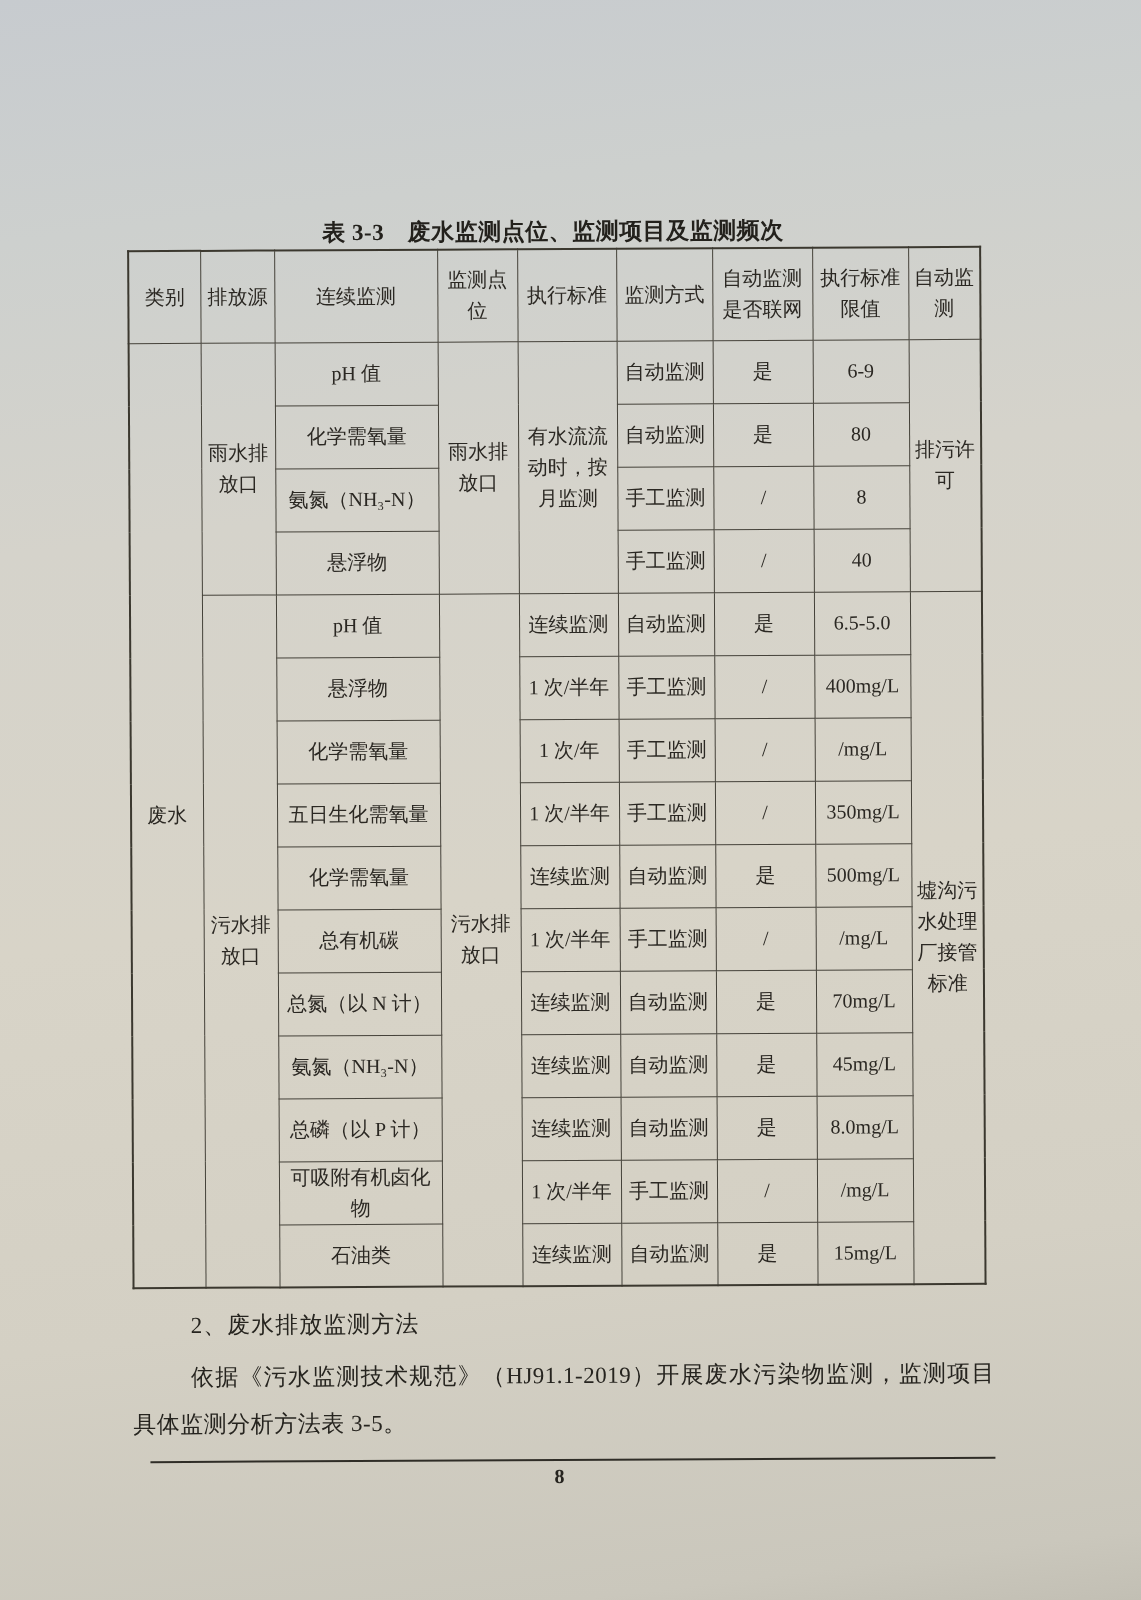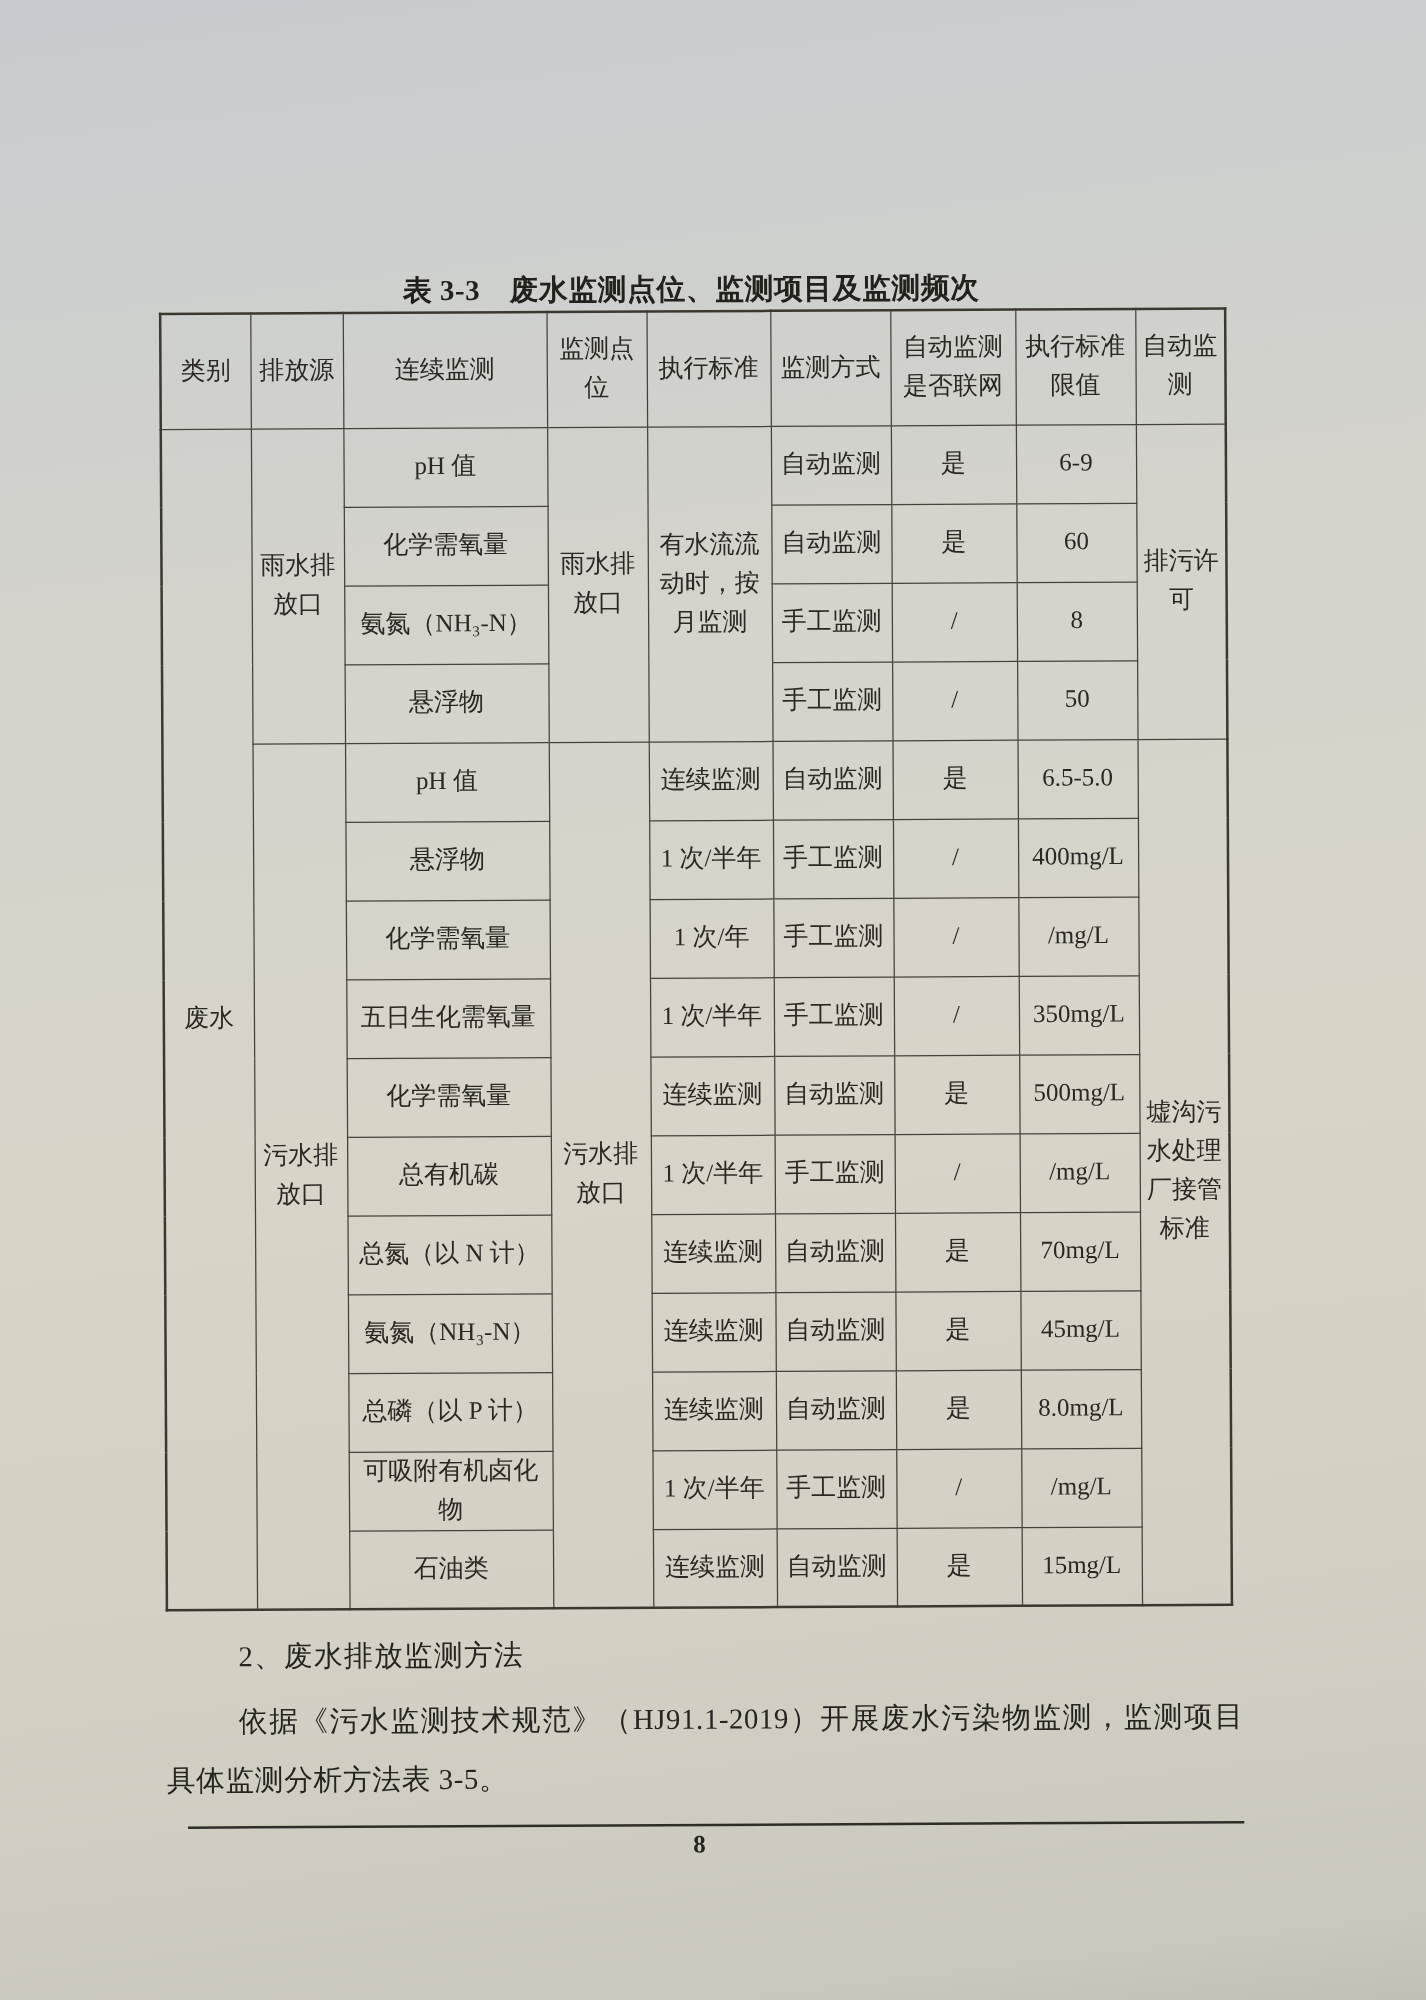--- a/index.html
+++ b/index.html
@@ -103,33 +103,33 @@
         <td rowspan="4" class="c-freq">有水流流动时，按月监测</td>
         <td class="c-mth">自动监测</td>
         <td>是</td>
         <td>6-9</td>
         <td rowspan="4" class="c-std">排污许可</td>
       </tr>
       <tr class="r">
         <td>化学需氧量</td>
         <td class="c-mth">自动监测</td>
         <td>是</td>
-        <td>60</td>
+        <td>80</td>
       </tr>
       <tr class="r">
         <td>氨氮（NH₃-N）</td>
         <td class="c-mth">手工监测</td>
         <td>/</td>
         <td>8</td>
       </tr>
       <tr class="r">
         <td>悬浮物</td>
         <td class="c-mth">手工监测</td>
         <td>/</td>
-        <td>50</td>
+        <td>40</td>
       </tr>
       <tr class="r">
         <td rowspan="11" class="c-src">污水排放口</td>
         <td>pH 值</td>
         <td rowspan="11">污水排放口</td>
         <td class="c-freq">连续监测</td>
         <td class="c-mth">自动监测</td>
         <td>是</td>
         <td>6.5-5.0</td>
         <td rowspan="11" class="c-std">墟沟污水处理厂接管标准</td>

